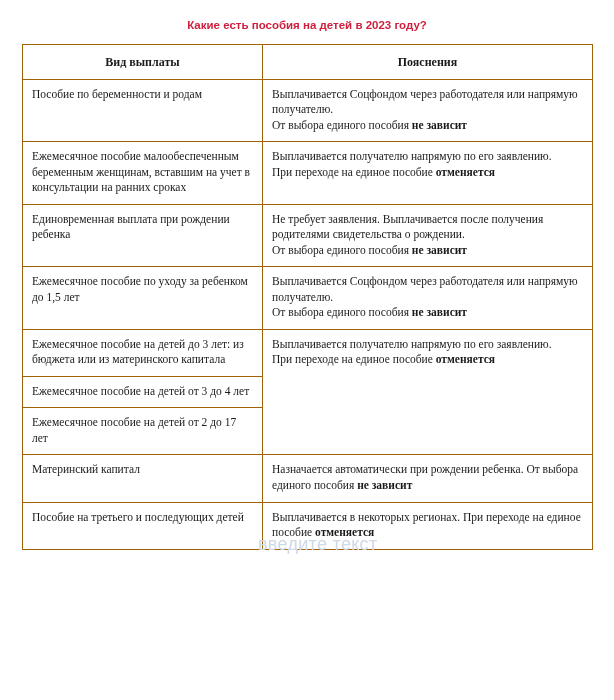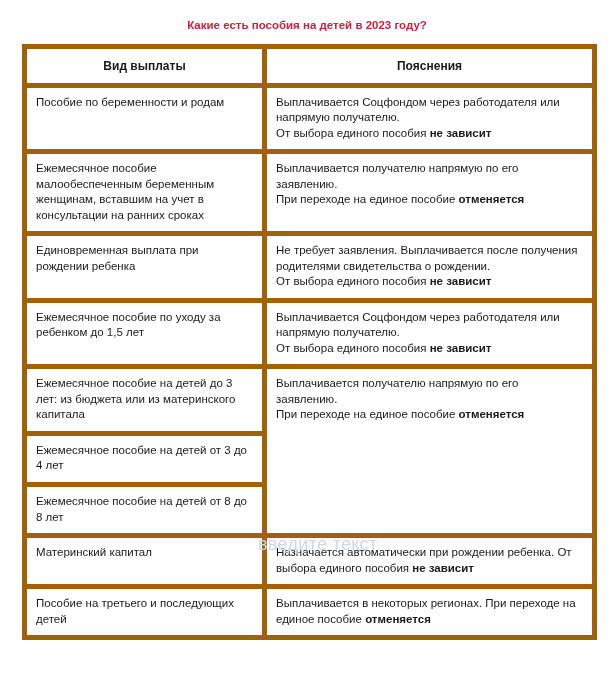--- a/index.html
+++ b/index.html
@@ -38,25 +38,26 @@
     margin: 0 0 14px 0;
     padding: 0 4px;
   }
   table.benefits {
     border-collapse: collapse;
     width: 570px;
     table-layout: fixed;
     background: #ffffff;
   }
   table.benefits td, table.benefits th {
-    border: 5px solid #a16207;
+    border: 1px solid #a16207;
     vertical-align: top;
     padding: 7px 9px 8px 9px;
     font-size: 11.5px;
     line-height: 1.35;
+    font-family: Liberation Serif, serif;
   }
   table.benefits th {
     text-align: center;
     font-weight: bold;
     font-size: 12px;
     padding-top: 9px;
     padding-bottom: 9px;
     vertical-align: middle;
   }
   col.c1 { width: 240px; }
@@ -139,21 +140,21 @@
         <td class="cell-name">Ежемесячное пособие на детей до 3 лет: из бюджета или из материнского капитала</td>
         <td class="cell-expl merged-mid" rowspan="3">
           <span>Выплачивается получателю напрямую по его заявлению.</span><br>
           <span>При переходе на единое пособие </span><span class="nowrap-b">отменяется</span>
         </td>
       </tr>
       <tr>
         <td class="cell-name">Ежемесячное пособие на детей от 3 до 4 лет</td>
       </tr>
       <tr>
-        <td class="cell-name">Ежемесячное пособие на детей от 8 до 8 лет</td>
+        <td class="cell-name">Ежемесячное пособие на детей от 2 до 17 лет</td>
       </tr>
       <tr>
         <td class="cell-name">Материнский капитал</td>
         <td class="cell-expl">
           <span>Назначается автоматически при рождении ребенка. От выбора единого пособия </span><span class="bold">не зависит</span>
         </td>
       </tr>
       <tr>
         <td class="cell-name">Пособие на третьего и последующих детей</td>
         <td class="cell-expl">

